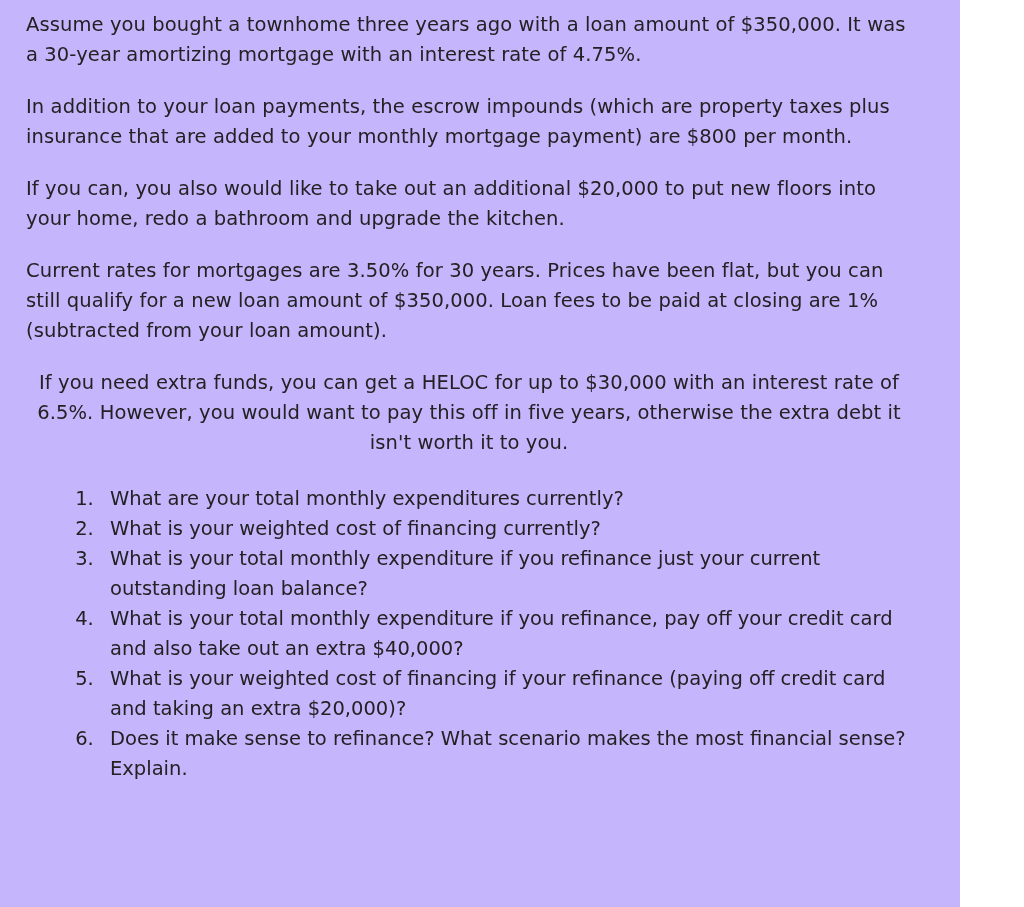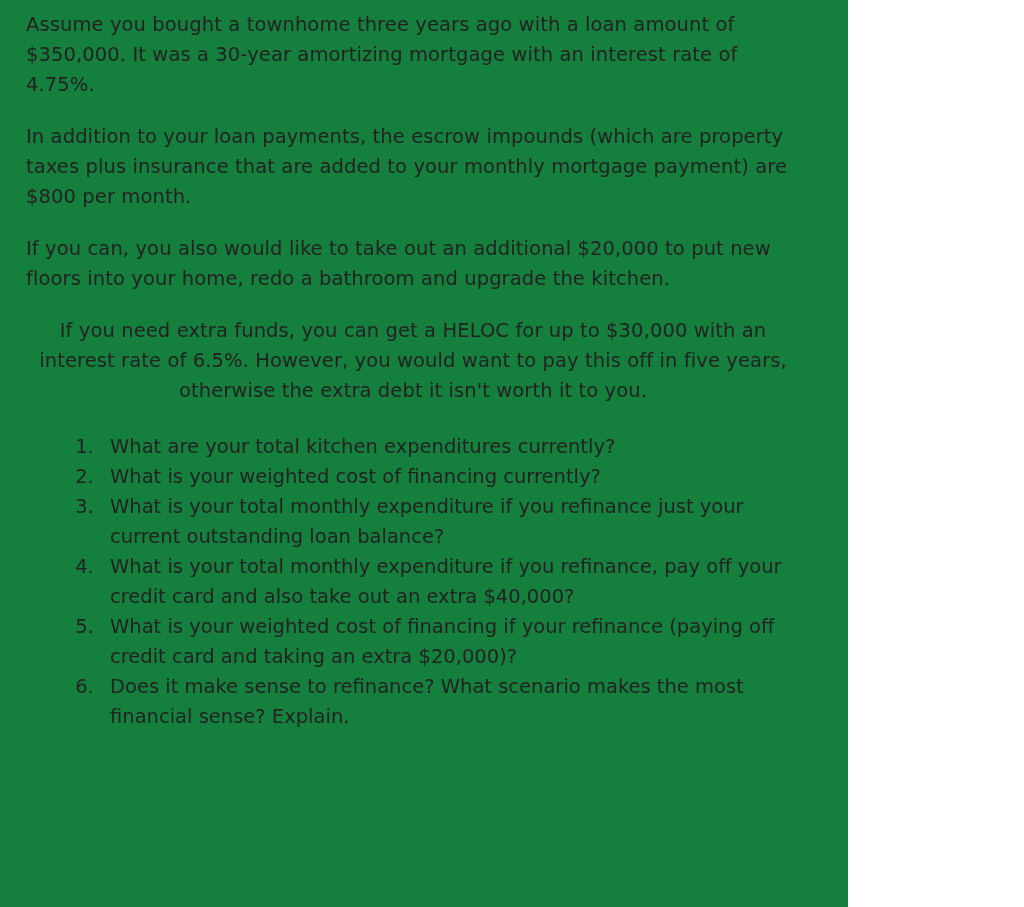--- a/index.html
+++ b/index.html
@@ -8,25 +8,25 @@
     background: #ffffff;
   }
   body {
     width: 1024px;
     min-height: 907px;
     font-family: "DejaVu Sans", "Liberation Sans", sans-serif;
     color: #1c1c1c;
     -webkit-font-smoothing: antialiased;
   }
   .page {
-    width: 848px;
+    width: 960px;
     min-height: 907px;
     box-sizing: border-box;
     padding: 10px 48px 10px 26px;
-    background: #15803d;
+    background: #c4b5fd;
   }
   .para {
     font-size: 19.5px;
     line-height: 30px;
     margin: 0 0 22px 0;
     letter-spacing: 0.1px;
     color: #222222;
     max-width: 960px;
   }
   .para.last-para {
@@ -52,24 +52,25 @@
   }
 </style>
 </head>
 <body>
 
 <div class="page">
 
   <p class="para">Assume you bought a townhome three years ago with a loan amount of $350,000. It was a 30-year amortizing mortgage with an interest rate of 4.75%.</p>
   <p class="para">In addition to your loan payments, the escrow impounds (which are property taxes plus insurance that are added to your monthly mortgage payment) are $800 per month.</p>
   <p class="para">If you can, you also would like to take out an additional $20,000 to put new floors into your home, redo a bathroom and upgrade the kitchen.</p>
+  <p class="para">Current rates for mortgages are 3.50% for 30 years. Prices have been flat, but you can still qualify for a new loan amount of $350,000. Loan fees to be paid at closing are 1% (subtracted from your loan amount).</p>
   <p class="para last-para">If you need extra funds, you can get a HELOC for up to $30,000 with an interest rate of 6.5%. However, you would want to pay this off in five years, otherwise the extra debt it isn't worth it to you.</p>
 
   <ol class="questions">
-    <li>What are your total kitchen expenditures currently?</li>
+    <li>What are your total monthly expenditures currently?</li>
     <li>What is your weighted cost of financing currently?</li>
     <li>What is your total monthly expenditure if you refinance just your current outstanding loan balance?</li>
     <li>What is your total monthly expenditure if you refinance, pay off your credit card and also take out an extra $40,000?</li>
     <li>What is your weighted cost of financing if your refinance (paying off credit card and taking an extra $20,000)?</li>
     <li>Does it make sense to refinance? What scenario makes the most financial sense? Explain.</li>
   </ol>
 
 </div>
 
 </body></html>

